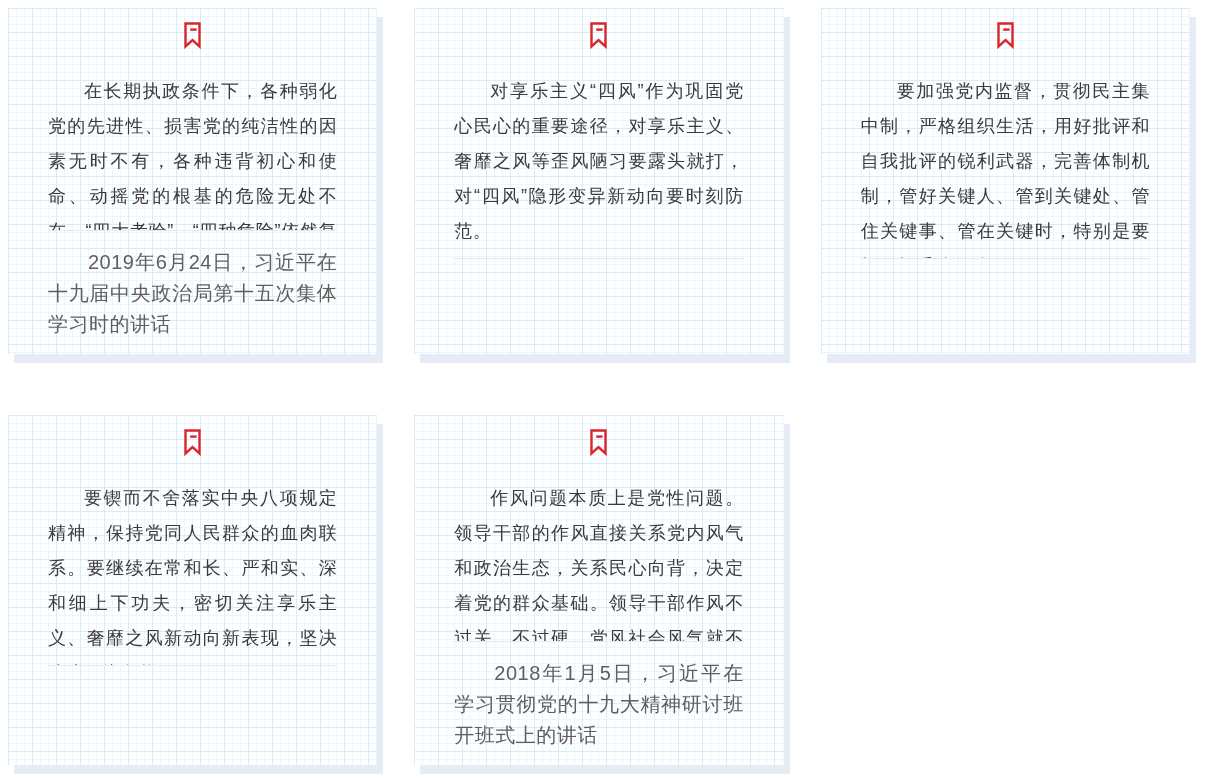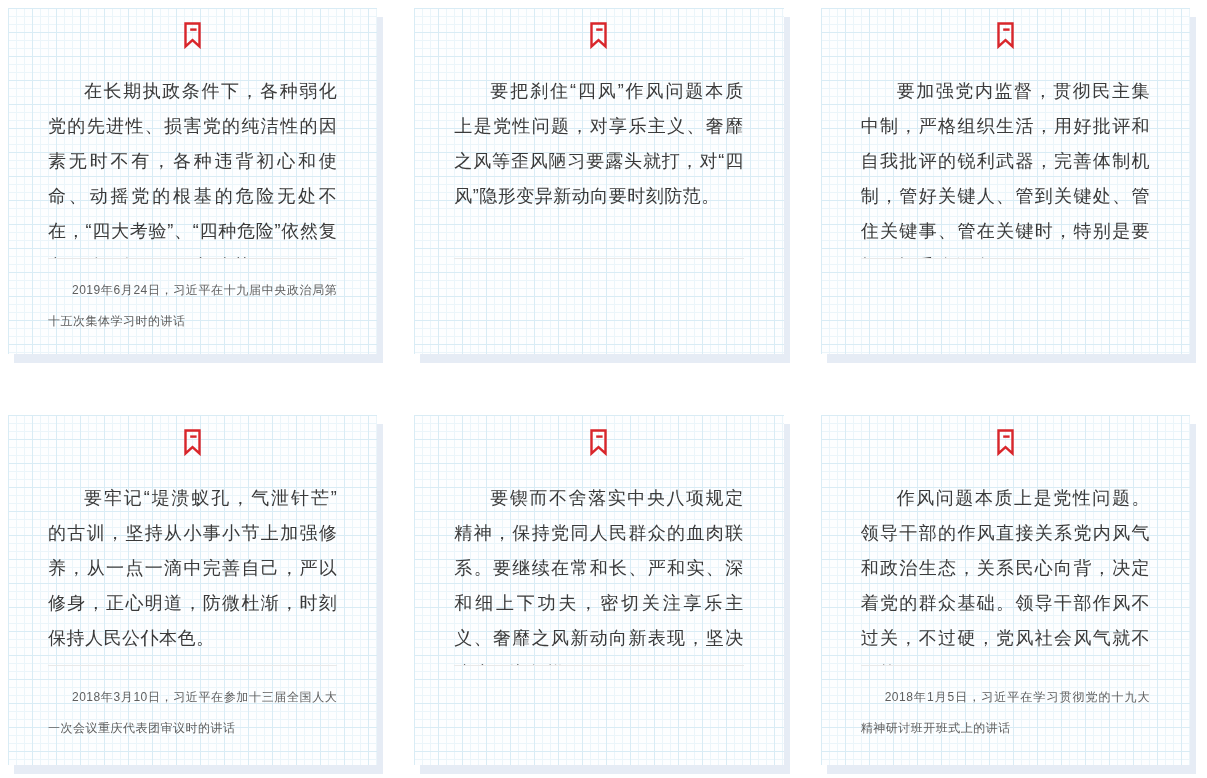--- a/index.html
+++ b/index.html
@@ -57,21 +57,21 @@
   }
   .divider {
     flex: 0 0 1px;
     border: none;
     border-top: 1px solid #e9e9e9;
     margin: 0;
     width: 100%;
   }
   .source {
     margin: 16px 0 0 0;
-    font-size: 12px;
+    font-size: 20px;
     line-height: 31px;
     letter-spacing: 0.5px;
     color: #5e5e5e;
     text-align: justify;
     text-indent: 2em;
   }
 </style>
 </head>
 <body>
 
@@ -92,51 +92,38 @@
   </div>
 
   <div class="card">
     <div class="card-inner">
       <div class="bookmark-wrap">
         <svg width="17" height="27" viewBox="0 0 17 27" aria-hidden="true">
           <path d="M1.5 1.5 h14 v23 l-7 -6.3 l-7 6.3 z" fill="none" stroke="currentColor" stroke-width="2.4"></path>
           <line x1="6.2" y1="7.6" x2="12.6" y2="7.6" stroke="currentColor" stroke-width="2.4"></line>
         </svg>
       </div>
-      <p class="quote">要把刹住“四风”作风问题本质上是党性问题，对享乐主义、奢靡之风等歪风陋习要露头就打，对“四风”隐形变异新动向要时刻防范。</p>
+      <p class="quote">对享乐主义“四风”作为巩固党心民心的重要途径，对享乐主义、奢靡之风等歪风陋习要露头就打，对“四风”隐形变异新动向要时刻防范。</p>
       <hr class="divider">
     </div>
   </div>
 
   <div class="card">
     <div class="card-inner">
       <div class="bookmark-wrap">
         <svg width="17" height="27" viewBox="0 0 17 27" aria-hidden="true">
           <path d="M1.5 1.5 h14 v23 l-7 -6.3 l-7 6.3 z" fill="none" stroke="currentColor" stroke-width="2.4"></path>
           <line x1="6.2" y1="7.6" x2="12.6" y2="7.6" stroke="currentColor" stroke-width="2.4"></line>
         </svg>
       </div>
       <p class="quote">要加强党内监督，贯彻民主集中制，严格组织生活，用好批评和自我批评的锐利武器，完善体制机制，管好关键人、管到关键处、管住关键事、管在关键时，特别是要把一把手管住管好。</p>
       <hr class="divider">
     </div>
   </div>
 
-  <div class="card">
-    <div class="card-inner">
-      <div class="bookmark-wrap">
-        <svg width="17" height="27" viewBox="0 0 17 27" aria-hidden="true">
-          <path d="M1.5 1.5 h14 v23 l-7 -6.3 l-7 6.3 z" fill="none" stroke="currentColor" stroke-width="2.4"></path>
-          <line x1="6.2" y1="7.6" x2="12.6" y2="7.6" stroke="currentColor" stroke-width="2.4"></line>
-        </svg>
-      </div>
-      <p class="quote">要牢记“堤溃蚁孔，气泄针芒”的古训，坚持从小事小节上加强修养，从一点一滴中完善自己，严以修身，正心明道，防微杜渐，时刻保持人民公仆本色。</p>
-      <hr class="divider">
-      <p class="source">2018年3月10日，习近平在参加十三届全国人大一次会议重庆代表团审议时的讲话</p>
-    </div>
-  </div>
 
   <div class="card">
     <div class="card-inner">
       <div class="bookmark-wrap">
         <svg width="17" height="27" viewBox="0 0 17 27" aria-hidden="true">
           <path d="M1.5 1.5 h14 v23 l-7 -6.3 l-7 6.3 z" fill="none" stroke="currentColor" stroke-width="2.4"></path>
           <line x1="6.2" y1="7.6" x2="12.6" y2="7.6" stroke="currentColor" stroke-width="2.4"></line>
         </svg>
       </div>
       <p class="quote">要锲而不舍落实中央八项规定精神，保持党同人民群众的血肉联系。要继续在常和长、严和实、深和细上下功夫，密切关注享乐主义、奢靡之风新动向新表现，坚决防止回潮复燃。</p>

